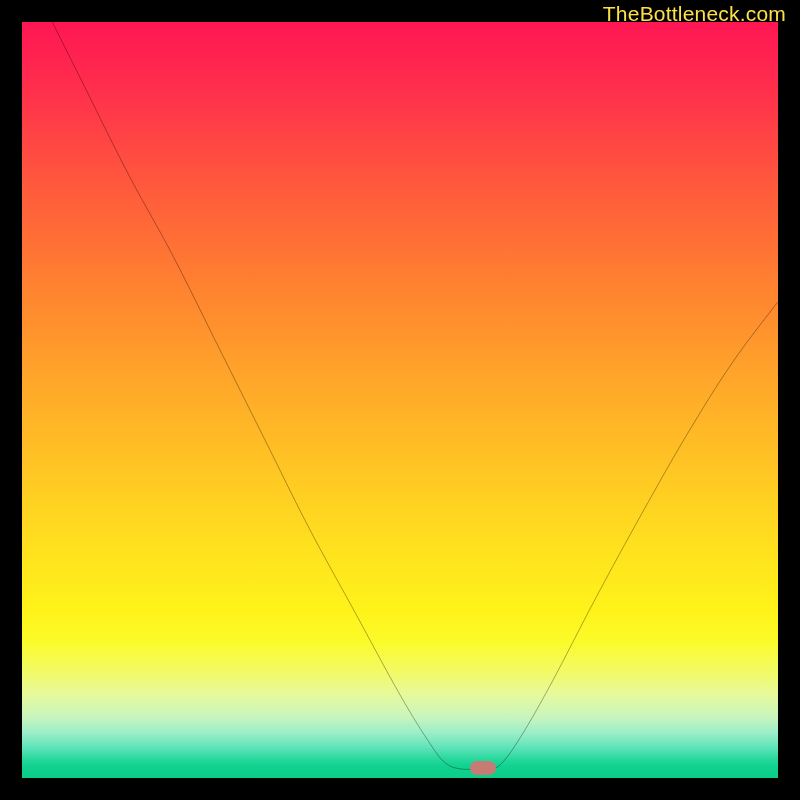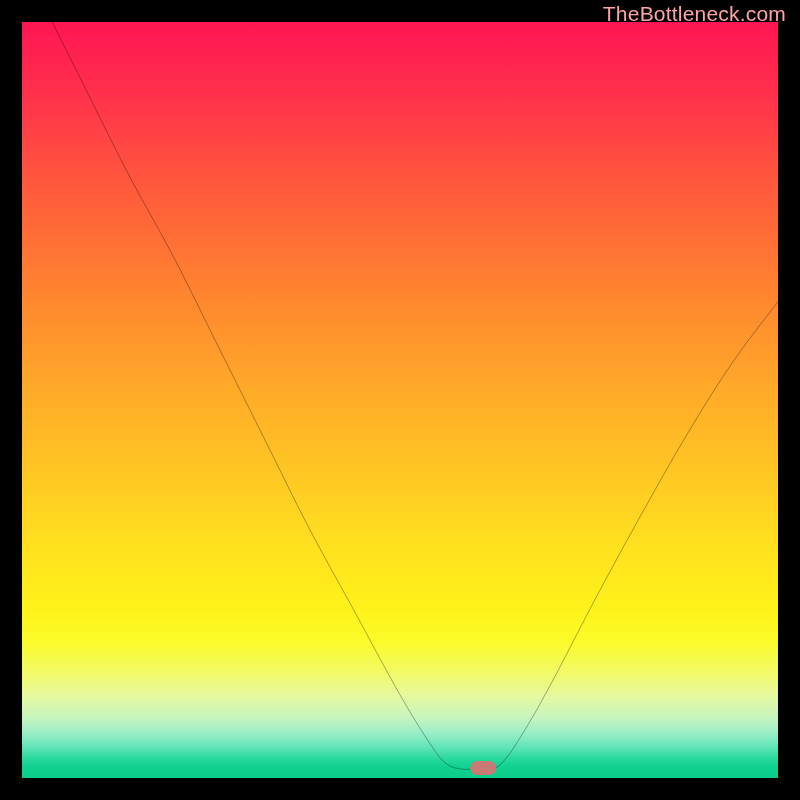--- a/index.html
+++ b/index.html
@@ -58,21 +58,21 @@
     width: 26px;
     height: 14px;
     border-radius: 7px;
     background: #c77b74;
     transform: translate(-50%, -50%);
   }
   .watermark {
     position: absolute;
     top: 2px;
     right: 14px;
-    color: #fca5a5;
+    color: #fde047;
     font-size: 21px;
     font-weight: 500;
     letter-spacing: 0.2px;
   }
 </style>
 </head>
 <body>
 
 <div class="frame">
   <div class="plot-area">

